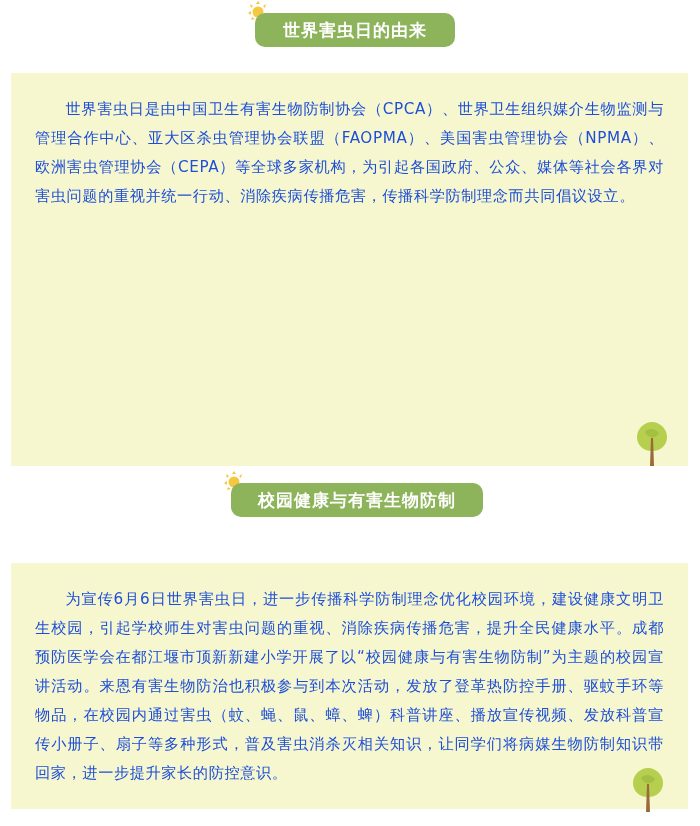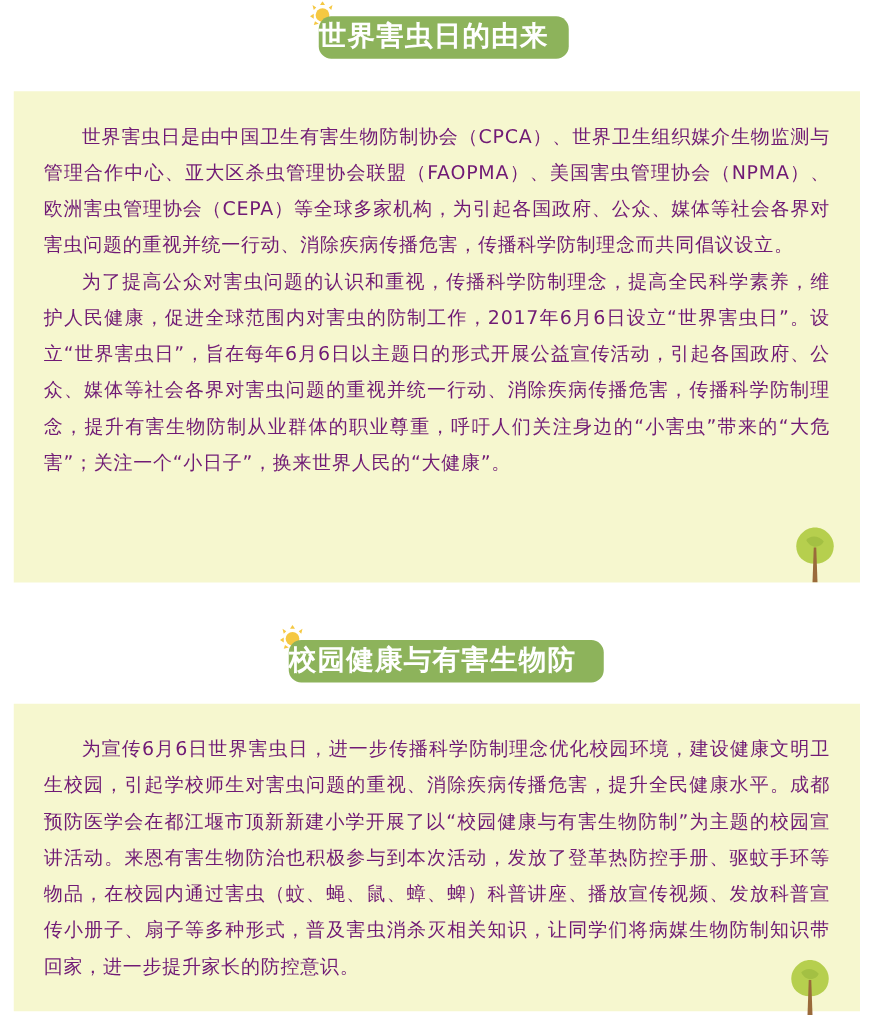--- a/index.html
+++ b/index.html
@@ -1,24 +1,24 @@
 <!DOCTYPE html>
 <html><head>
   <meta charset="utf-8">
   <style>
     html, body { margin: 0; padding: 0; background: #ffffff; }
     body { width: 700px; height: 826px; position: relative; overflow: hidden;
       font-family: "DejaVu Sans", "Liberation Sans", sans-serif; }
     .title-wrap { position: absolute; height: 36px; }
     .title-pill { position: absolute; left: 7px; top: 0; height: 34px; border-radius: 10px;
-      background: #8db35b; color: #ffffff; font-weight: bold; font-size: 22px;
-      line-height: 34px; letter-spacing: 1px; }
+      background: #8db35b; color: #ffffff; font-weight: bold; font-size: 17px;
+      line-height: 34px; text-align: center; letter-spacing: 1px; }
     .sun { position: absolute; left: 0; top: -12px; width: 20px; height: 20px; }
     .box { position: absolute; left: 11px; width: 677px; background: #f6f7cf; }
-    .para { margin: 0; color: #701a75; font-size: 15.2px; line-height: 29px;
+    .para { margin: 0; color: #1d4ed8; font-size: 15.2px; line-height: 29px;
       text-align: justify; text-indent: 2em; letter-spacing: 0.6px; }
     .tree { position: absolute; width: 34px; height: 46px; }
   </style>
 </head>
 <body>
 
 <div class="title-wrap" style="left:248px; top:13px; width:210px;">
   <svg class="sun" viewBox="0 0 20 20">
     <circle cx="10" cy="11" r="5.5" fill="#f5c842"></circle>
     <polygon points="10,0 12,3 8,3" fill="#f5c842"></polygon>
@@ -26,30 +26,29 @@
     <polygon points="18,3 17,7 15,5" fill="#f5c842"></polygon>
     <polygon points="0,12 3,10 3,14" fill="#f5c842"></polygon>
     <polygon points="3,19 4,16 7,18" fill="#f5c842"></polygon>
   </svg>
   <div class="title-pill" style="width:200px;">世界害虫日的由来</div>
 </div>
 
 <div class="box" style="top:73px; height:393px;">
   <div style="padding:22px 24px 0 24px;">
     <p class="para">世界害虫日是由中国卫生有害生物防制协会（CPCA）、世界卫生组织媒介生物监测与管理合作中心、亚大区杀虫管理协会联盟（FAOPMA）、美国害虫管理协会（NPMA）、欧洲害虫管理协会（CEPA）等全球多家机构，为引起各国政府、公众、媒体等社会各界对害虫问题的重视并统一行动、消除疾病传播危害，传播科学防制理念而共同倡议设立。</p>
-    <p class="para">为了提高公众对害虫问题的认识和重视，传播科学防制理念，提高全民科学素养，维护人民健康，促进全球范围内对害虫的防制工作，2017年6月6日设立“世界害虫日”。设立“世界害虫日”，旨在每年6月6日以主题日的形式开展公益宣传活动，引起各国政府、公众、媒体等社会各界对害虫问题的重视并统一行动、消除疾病传播危害，传播科学防制理念，提升有害生物防制从业群体的职业尊重，呼吁人们关注身边的“小害虫”带来的“大危害”；关注一个“小日子”，换来世界人民的“大健康”。</p>
   </div>
   <svg class="tree" viewBox="0 0 34 46" style="left:624px; top:347px;">
     <path d="M17 2 C25 2 32 9 32 17 C32 25 26 31 17 31 C8 31 2 25 2 17 C2 9 9 2 17 2 Z" fill="#b6cf4e"></path>
     <path d="M10 12 C13 8 20 8 24 13 C22 18 14 20 10 12 Z" fill="#a3c043"></path>
     <polygon points="16,18 18,18 19,46 15,46" fill="#9a6a3a"></polygon>
   </svg>
 </div>
 
-<div class="title-wrap" style="left:224px; top:512px; width:260px;text-decoration:underline;">
+<div class="title-wrap" style="left:224px; top:483px; width:260px;text-decoration:underline;">
   <svg class="sun" viewBox="0 0 20 20">
     <circle cx="10" cy="11" r="5.5" fill="#f5c842"></circle>
     <polygon points="10,0 12,3 8,3" fill="#f5c842"></polygon>
     <polygon points="2,3 5,5 3,7" fill="#f5c842"></polygon>
     <polygon points="18,3 17,7 15,5" fill="#f5c842"></polygon>
     <polygon points="0,12 3,10 3,14" fill="#f5c842"></polygon>
     <polygon points="3,19 4,16 7,18" fill="#f5c842"></polygon>
   </svg>
   <div class="title-pill" style="width:252px;">校园健康与有害生物防制</div>
 </div>

